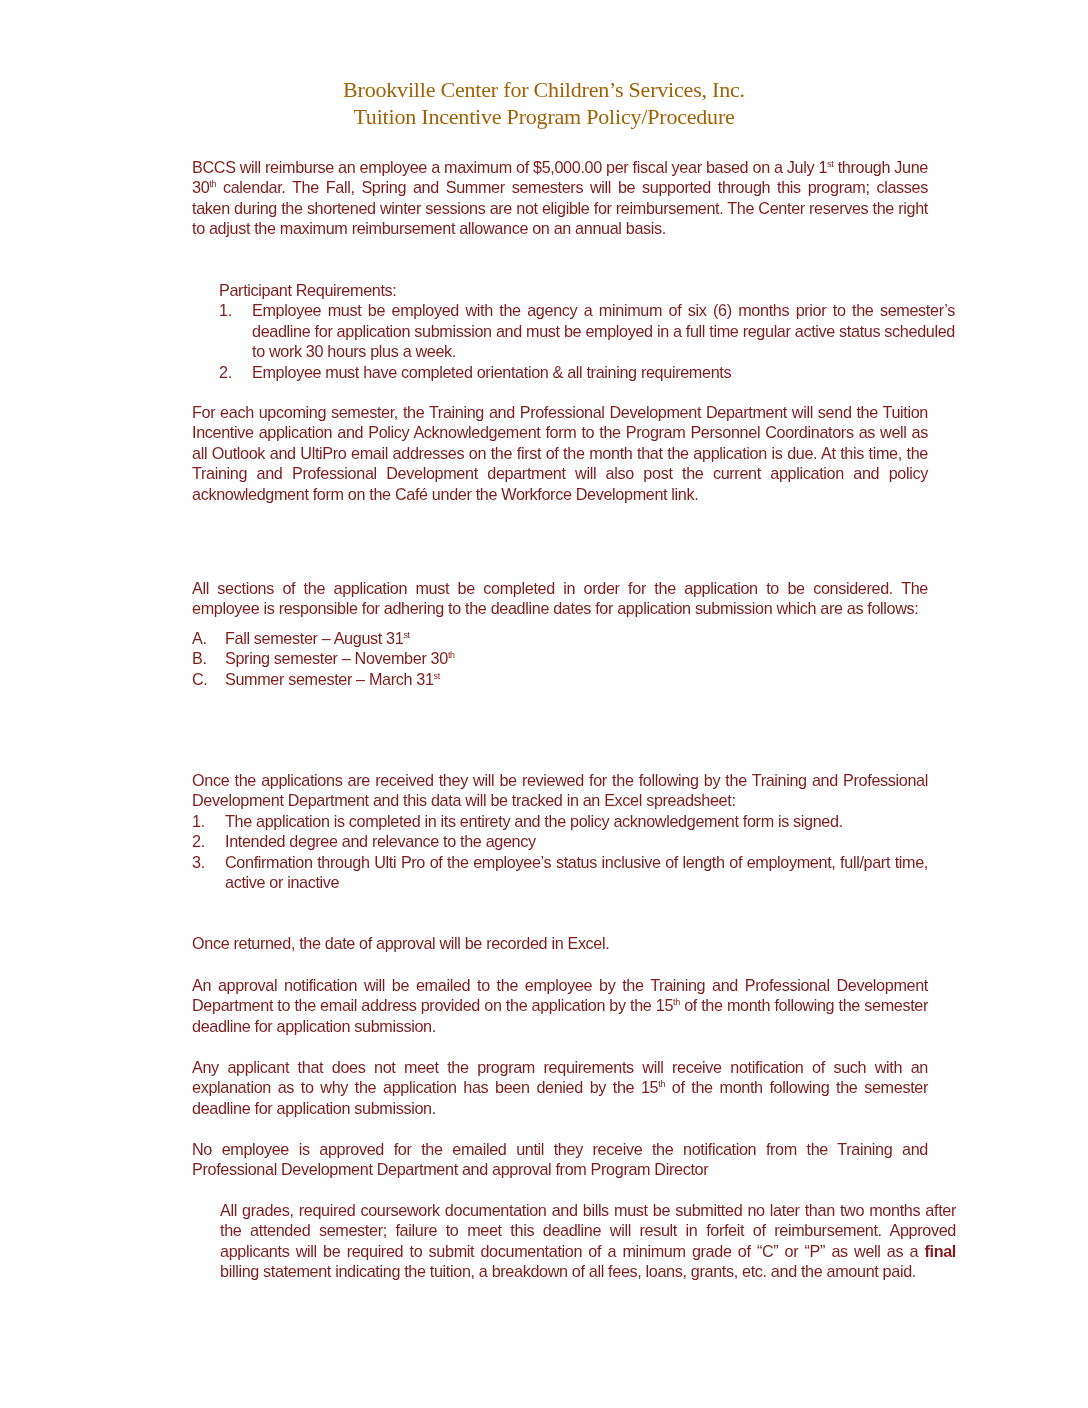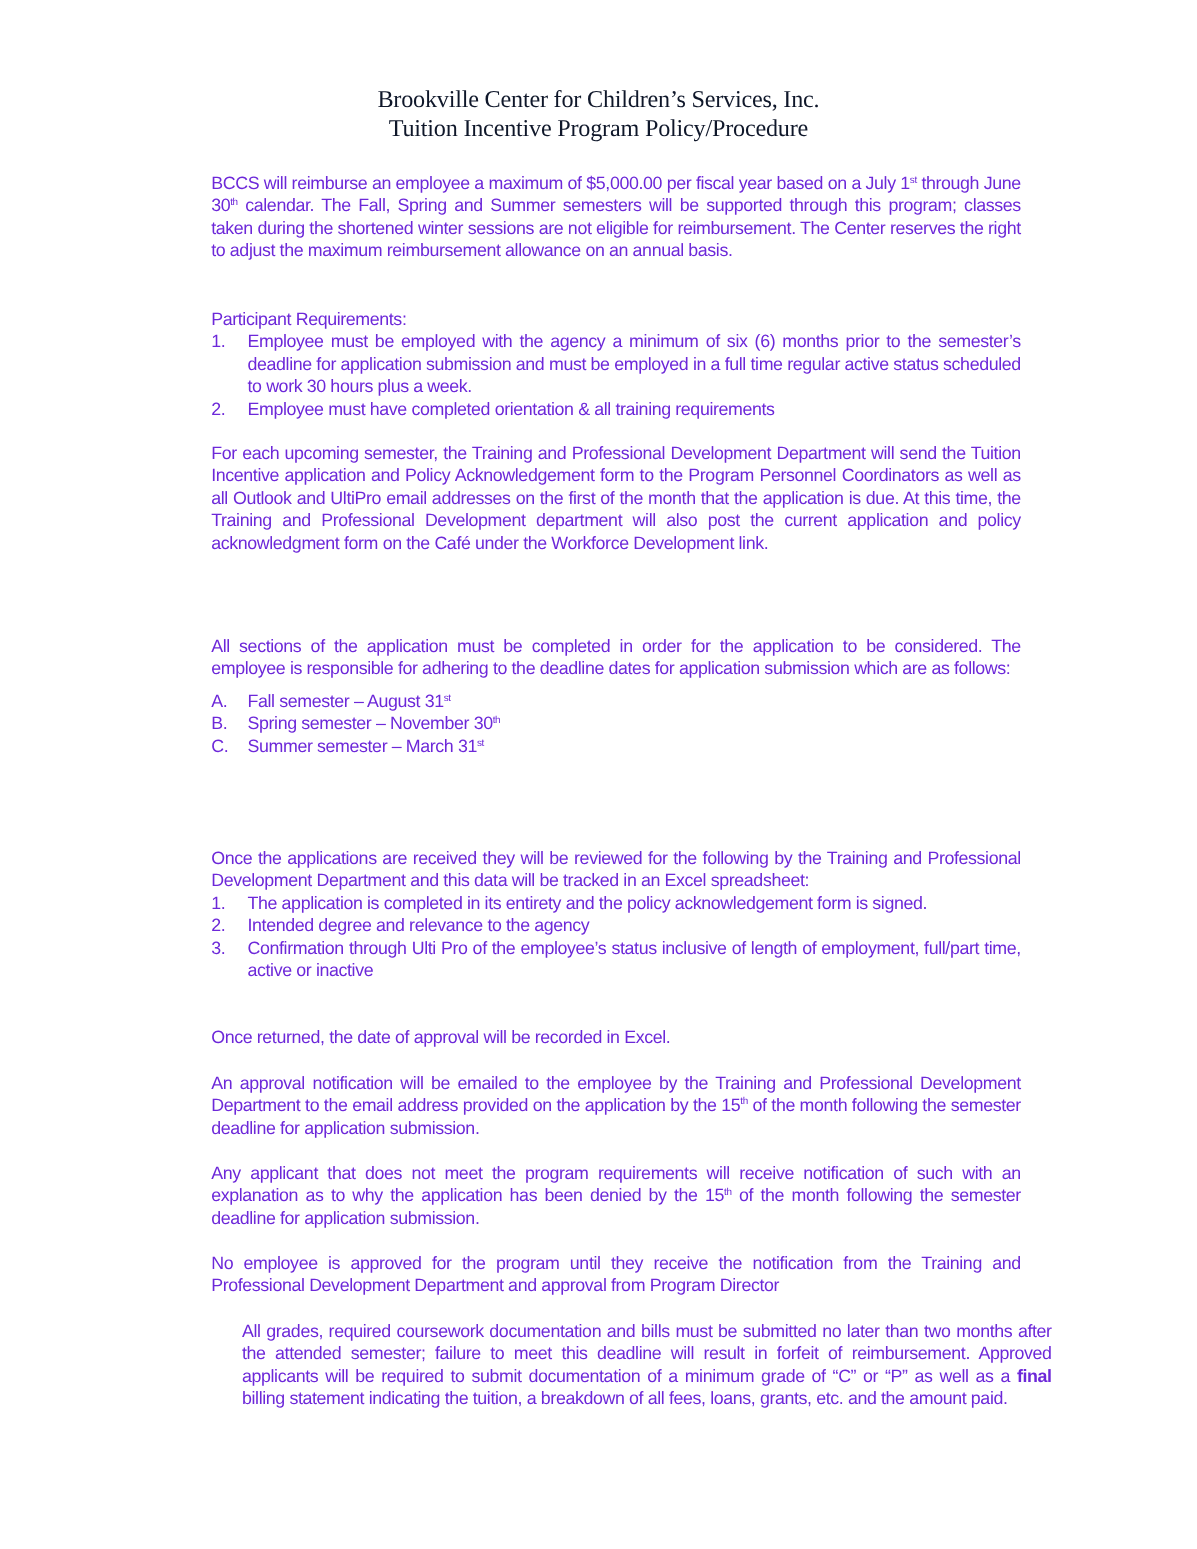--- a/index.html
+++ b/index.html
@@ -23,32 +23,32 @@
     }
     .title-block {
       position: absolute;
       left: 0;
       top: 76px;
       width: 1088px;
       text-align: center;
       font-family: "Liberation Serif", "DejaVu Serif", serif;
       font-size: 22px;
       line-height: 27px;
-      color: #0f172a;
+      color: #a16207;
       letter-spacing: -0.2px;
     }
     .title-block div { white-space: nowrap; }
     .body-text {
       position: absolute;
       left: 192px;
       width: 736px;
       font-family: "Liberation Sans", "DejaVu Sans", sans-serif;
       font-size: 16.2px;
       line-height: 20.4px;
-      color: #6d28d9;
+      color: #7f1d1d;
       letter-spacing: -0.35px;
     }
     p.para {
       margin: 0;
       text-align: justify;
     }
     .list {
       margin: 0;
       padding: 0;
       list-style: none;
@@ -77,21 +77,21 @@
 
   <div class="title-block">
     <div>Brookville Center for Children’s Services, Inc.</div>
     <div>Tuition Incentive Program Policy/Procedure</div>
   </div>
 
   <div class="body-text" style="top:157px;">
     <p class="para"><span>BCCS will reimburse an employee a maximum of $5,000.00 per fiscal year based on a July 1</span><sup>st</sup><span> through June 30</span><sup>th</sup><span> calendar. The Fall, Spring and Summer semesters will be supported through this program; classes taken during the shortened winter sessions are not eligible for reimbursement. The Center reserves the right to adjust the maximum reimbursement allowance on an annual basis.</span></p>
   </div>
 
-  <div class="body-text" style="top:280px;">
+  <div class="body-text" style="top:280px;margin-left:27px;">
     <p class="para">Participant Requirements:</p>
     <ul class="list">
       <li><span class="marker">1.</span><span>Employee must be employed with the agency a minimum of six (6) months prior to the semester’s deadline for application submission and must be employed in a full time regular active status scheduled to work 30 hours plus a week.</span></li>
       <li><span class="marker">2.</span><span>Employee must have completed orientation &amp; all training requirements</span></li>
     </ul>
   </div>
 
   <div class="body-text" style="top:402px;">
     <p class="para">For each upcoming semester, the Training and Professional Development Department will send the Tuition Incentive application and Policy Acknowledgement form to the Program Personnel Coordinators as well as all Outlook and UltiPro email addresses on the first of the month that the application is due.  At this time, the Training and Professional Development department will also post the current application and policy acknowledgment form on the Café under the Workforce Development link.</p>
   </div>
@@ -123,20 +123,20 @@
 
   <div class="body-text" style="top:975px;">
     <p class="para"><span>An approval notification will be emailed to the employee by the Training and Professional Development Department to the email address provided on the application by the 15</span><sup>th</sup><span> of the month following the semester deadline for application submission.</span></p>
   </div>
 
   <div class="body-text" style="top:1057px;">
     <p class="para"><span>Any applicant that does not meet the program requirements will receive notification of such with an explanation as to why the application has been denied by the 15</span><sup>th</sup><span> of the month following the semester deadline for application submission.</span></p>
   </div>
 
   <div class="body-text" style="top:1139px;">
-    <p class="para">No employee is approved for the program until they receive the notification from the Training and Professional Development Department and approval from Program Director</p>
+    <p class="para">No employee is approved for the emailed until they receive the notification from the Training and Professional Development Department and approval from Program Director</p>
   </div>
 
   <div class="body-text" style="top:1200px;margin-left:28px;">
     <p class="para"><span>All grades, required coursework documentation and bills must be submitted no later than two months after the attended semester; failure to meet this deadline will result in forfeit of reimbursement.  Approved applicants will be required to submit documentation of a minimum grade of “C” or “P” as well as a </span><b>final</b><span> billing statement indicating the tuition, a breakdown of all fees, loans, grants, etc. and the amount paid.</span></p>
   </div>
 
 </div>
 
 </body></html>

